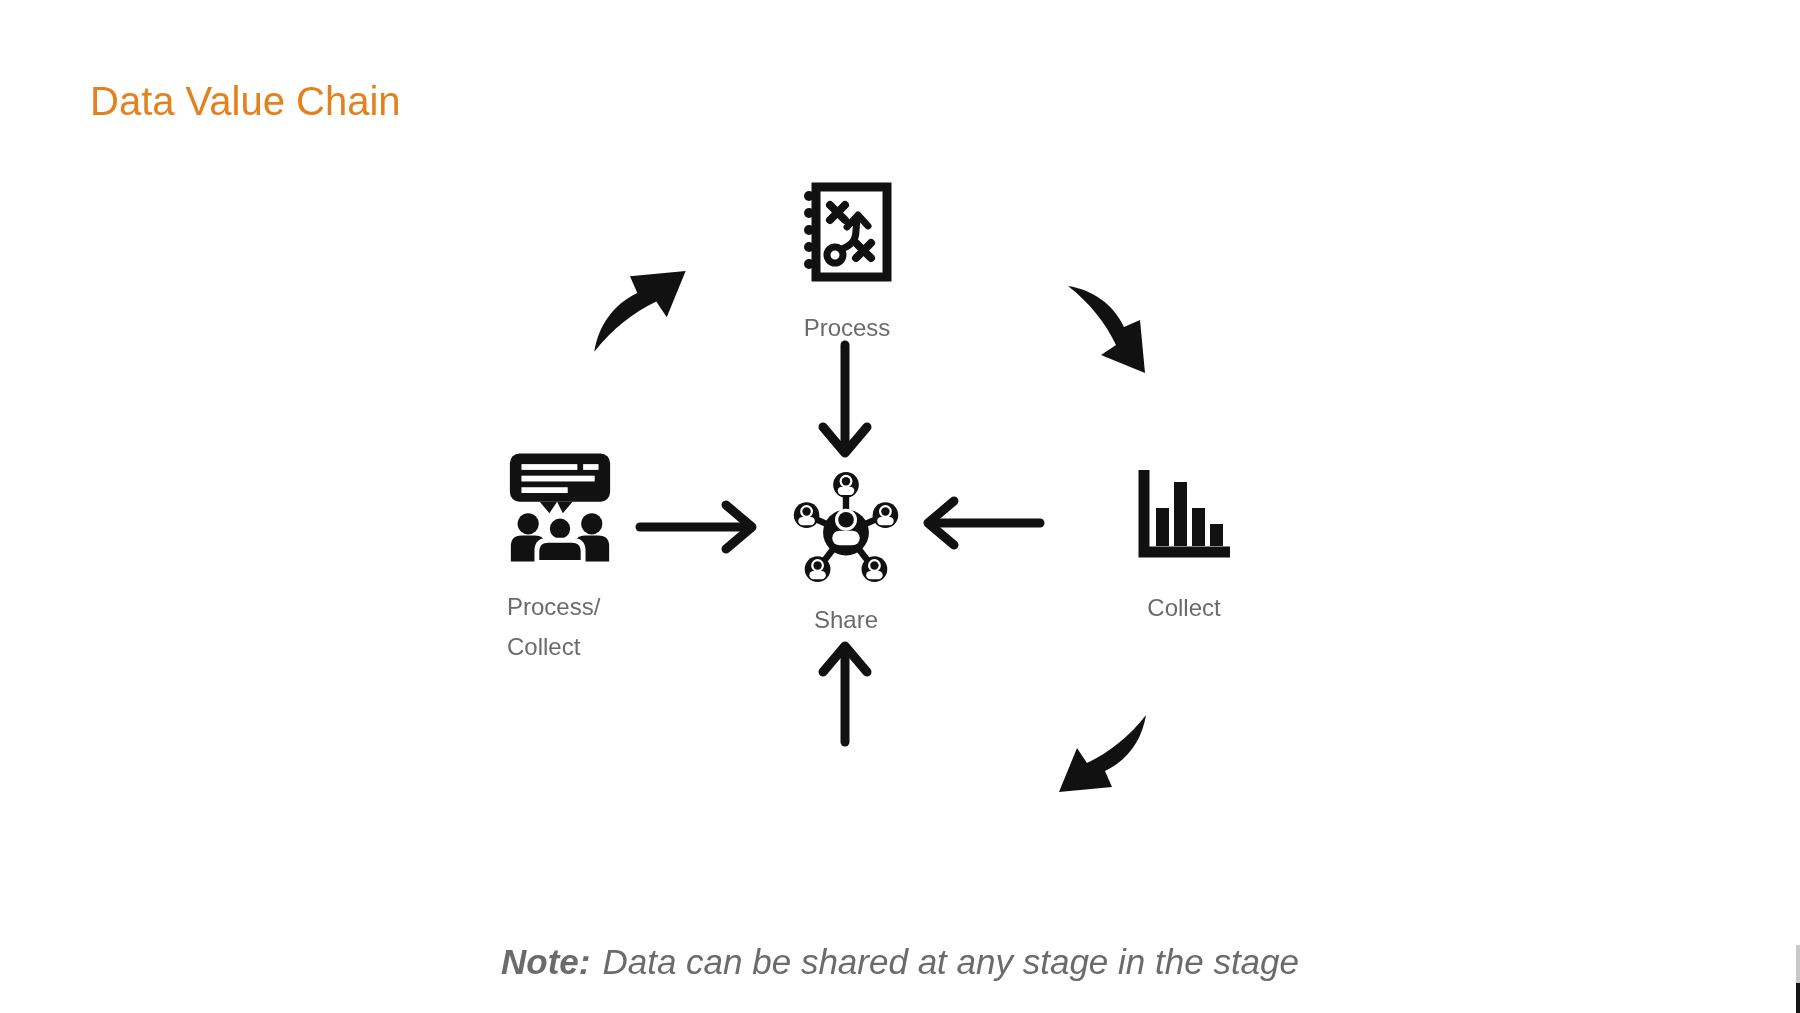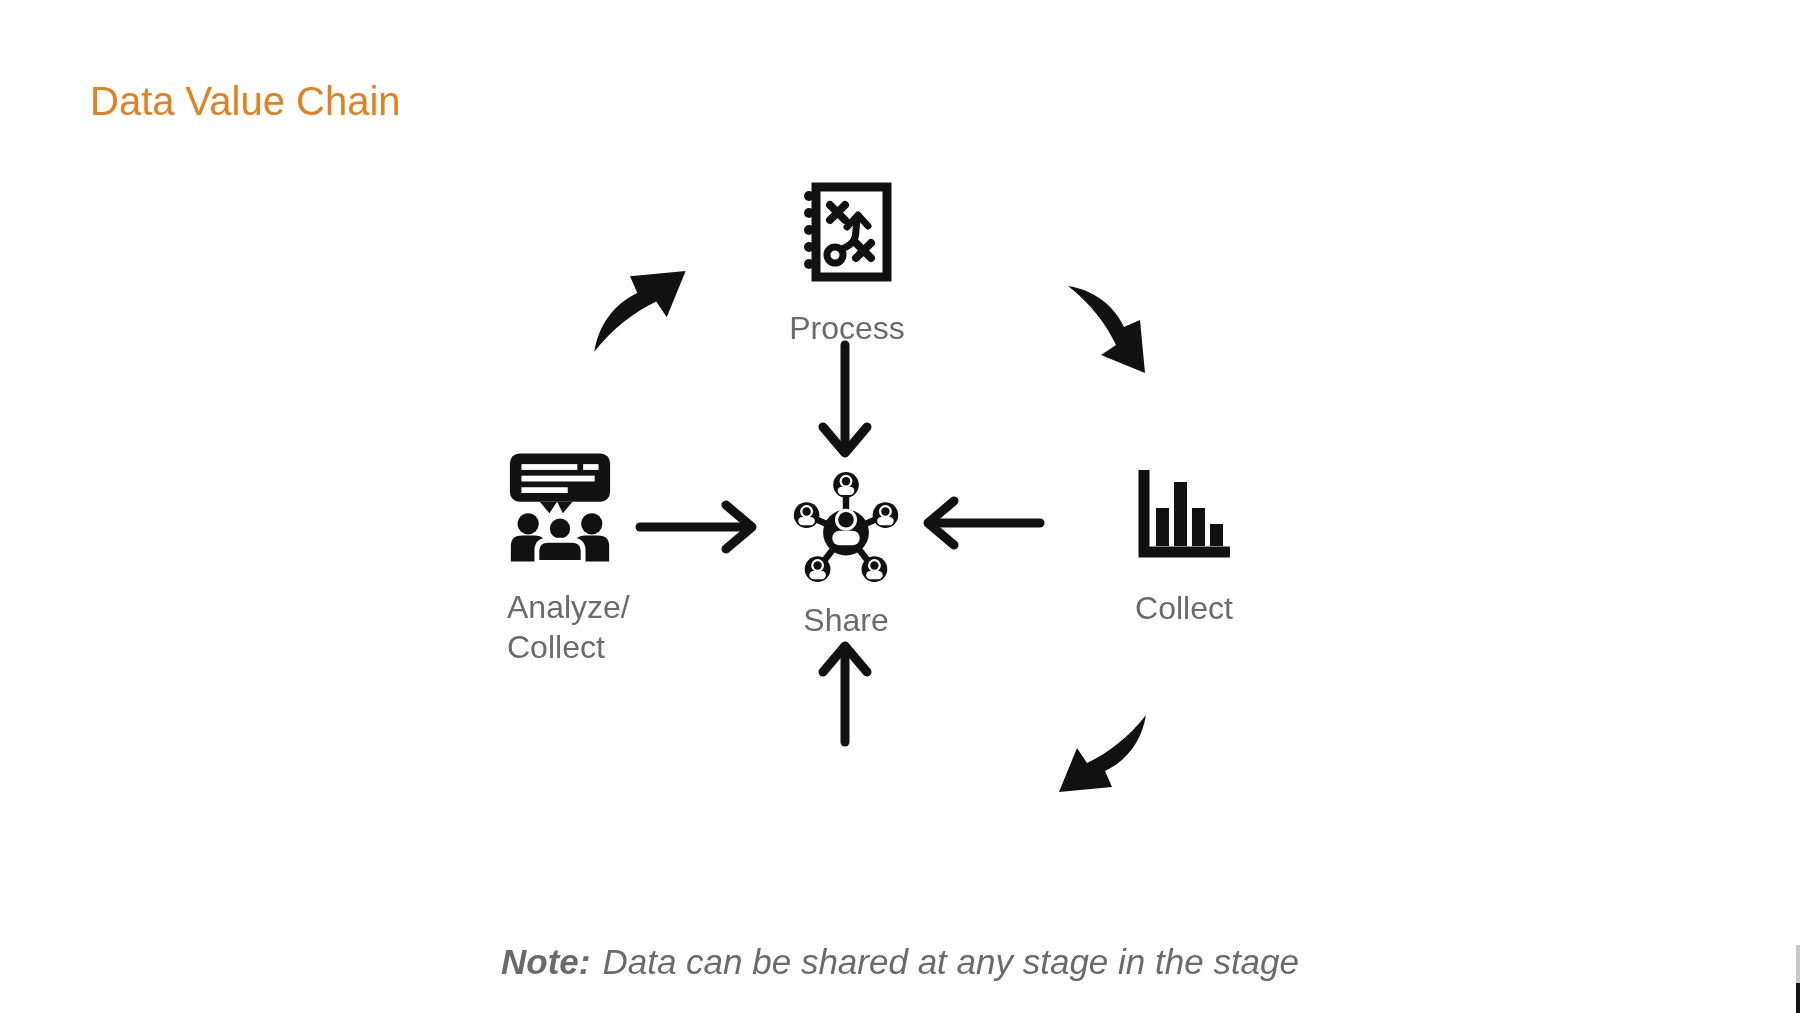--- a/index.html
+++ b/index.html
@@ -9,21 +9,21 @@
     font-family:"Liberation Sans", sans-serif;
   }
   .title {
     position:absolute; left:90px; top:40px;
     font-size:40px; line-height:68px; font-weight:400;
     color:#E2811E; white-space:nowrap;
   }
   .node { position:absolute; display:flex; flex-direction:column; }
   .node.center-labels { align-items:center; }
   .stage-label {
-    color:#6B6B6B; font-size:32px; line-height:40px; white-space:nowrap;
+    color:#6B6B6B; font-size:24px; line-height:40px; white-space:nowrap;
   }
   .arrow-layer { position:absolute; left:0; top:0; pointer-events:none; }
   .note {
     position:absolute; left:0; right:0; top:942px; text-align:center;
     color:#6B6B6B; font-size:35px; font-style:italic;
   }
   .note .note-prefix { font-weight:700; margin-right:12px; }
   .logo { position:absolute; left:52px; top:894px; display:flex; align-items:center; }
   .logo-word {
     color:#1F4152; font-size:58px; font-weight:400; letter-spacing:0px;
@@ -103,21 +103,21 @@
       <rect x="15" y="25" width="76" height="6" fill="#fff"></rect>
       <rect x="15" y="37" width="48" height="6" fill="#fff"></rect>
       <path d="M 34 52 L 44 64 L 52 52 L 58 64 L 68 52 Z" fill="#111"></path>
       <circle cx="22" cy="75" r="11" fill="#111"></circle>
       <path d="M 4 114 L 4 98 Q 4 87 15 87 L 29 87 Q 40 87 40 98 L 40 114 Z" fill="#111"></path>
       <circle cx="88" cy="75" r="11" fill="#111"></circle>
       <path d="M 70 114 L 70 98 Q 70 87 81 87 L 95 87 Q 106 87 106 98 L 106 114 Z" fill="#111"></path>
       <circle cx="55" cy="80" r="13" fill="#111" stroke="#fff" stroke-width="5"></circle>
       <path d="M 31 115 L 31 103 Q 31 92 43 92 L 67 92 Q 79 92 79 103 L 79 115 Z" fill="#111" stroke="#fff" stroke-width="5"></path>
     </svg>
-    <div class="stage-label" style="margin-top:24px;">Analyze/</div>
+    <div class="stage-label" style="margin-top:24px;">Process/</div>
     <div class="stage-label">Collect</div>
   </div>
 
   <div class="node center-labels" style="left:791px; top:472px; width:110px;">
     <svg width="110" height="110" viewBox="0 0 120 120">
       <g stroke="#111" stroke-width="7">
         <line x1="60" y1="66" x2="60" y2="14"></line>
         <line x1="60" y1="66" x2="17" y2="47"></line>
         <line x1="60" y1="66" x2="103" y2="47"></line>
         <line x1="60" y1="66" x2="29" y2="106"></line>

